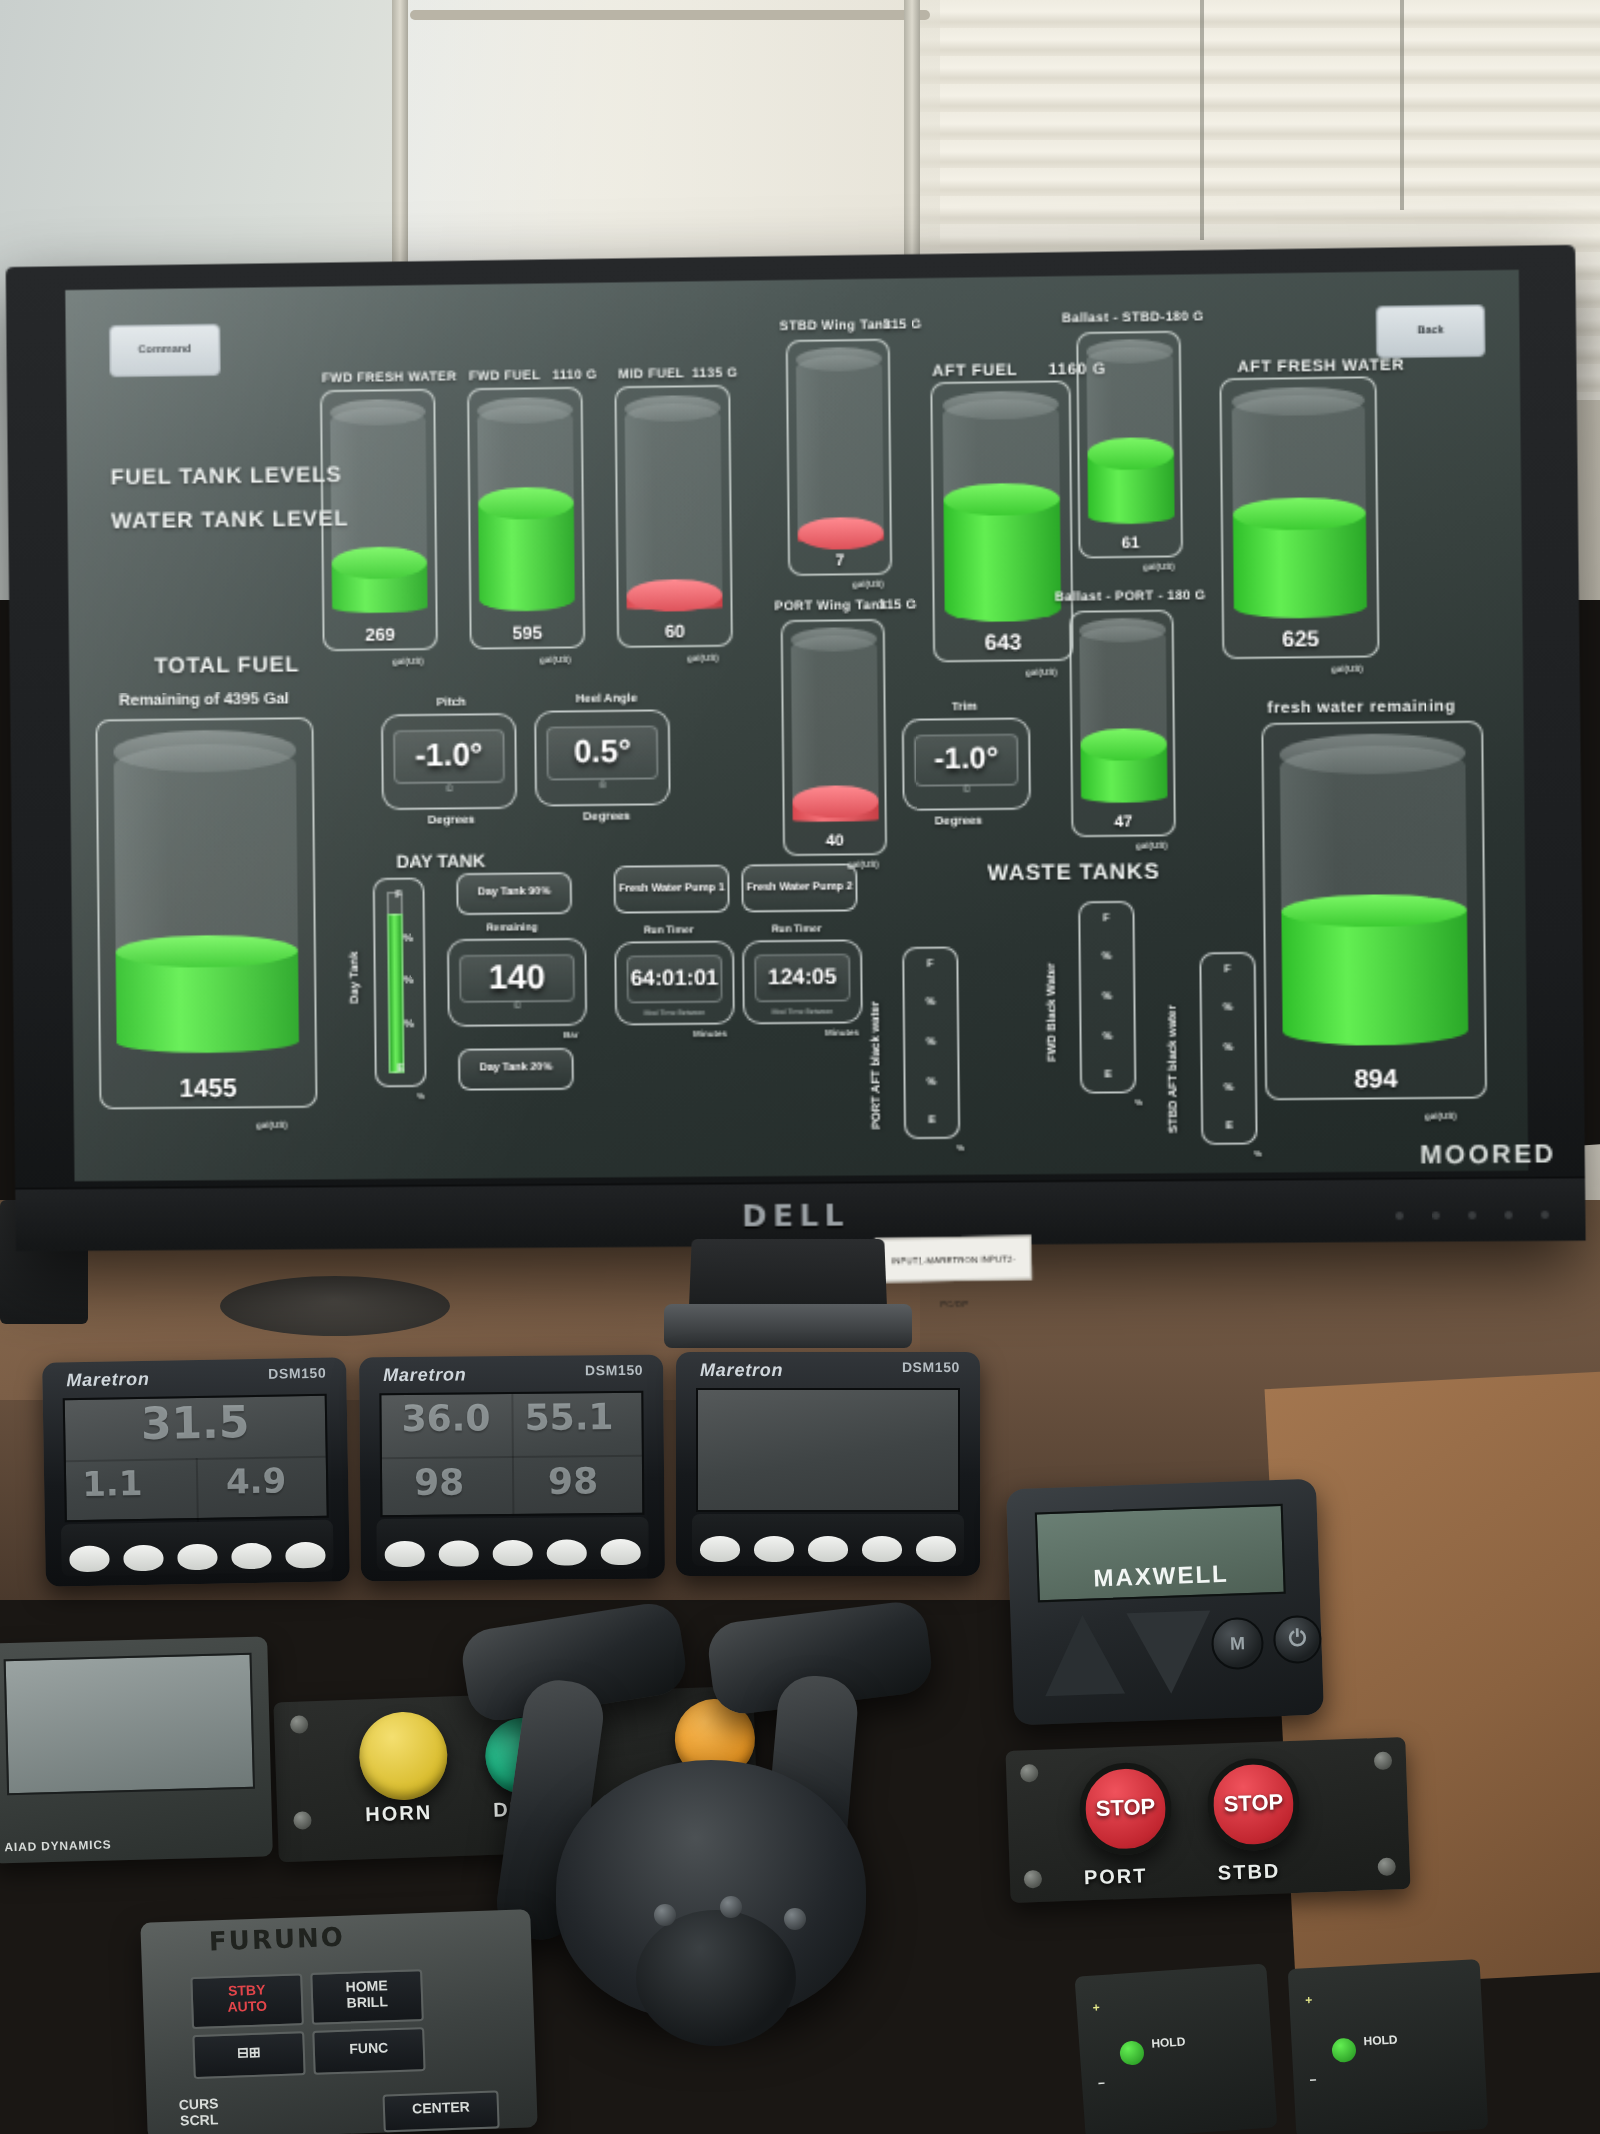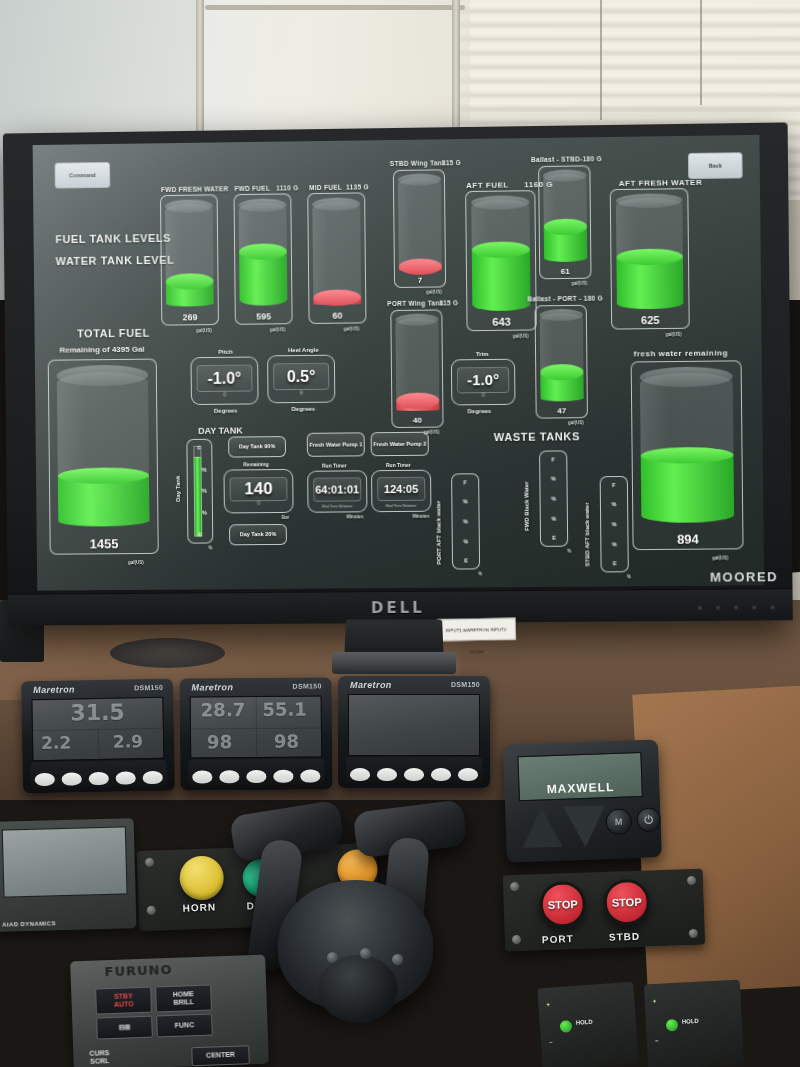--- a/index.html
+++ b/index.html
@@ -691,22 +691,22 @@
   <div class="stand-neck"></div>
   <div class="stand-foot"></div>
 
   <div class="dsm" style="left:22px;top:680px;width:152px;height:112px;transform:rotate(-1deg);">
     <span class="dsm-brand">Maretron</span>
     <span class="dsm-model">DSM150</span>
     <div class="dsm-lcd">
       <div class="lcd-div-h" style="top:30px;"></div>
       <div class="lcd-div-v" style="left:50%;top:30px;height:32px;"></div>
       <span class="lcd-num" style="left:0;top:1px;width:100%;text-align:center;font-size:22px;">31.5</span>
-      <span class="lcd-num" style="left:8px;top:33px;font-size:17px;">2.2</span>
-      <span class="lcd-num" style="right:20px;top:33px;font-size:17px;">2.9</span>
+      <span class="lcd-num" style="left:8px;top:33px;font-size:17px;">1.1</span>
+      <span class="lcd-num" style="right:20px;top:33px;font-size:17px;">4.9</span>
     </div>
     <div class="dsm-glyphs">
       <span>⏻</span>
         <span>☼</span>
       <span>↑</span>
         <span>↓</span>
       <span>↵</span>
     </div>
     <div class="dsm-keys">
       <div class="dsm-key"></div>
@@ -716,21 +716,21 @@
       <div class="dsm-key"></div>
     </div>
   </div>
 
   <div class="dsm" style="left:180px;top:678px;width:152px;height:112px;transform:rotate(-0.5deg);">
     <span class="dsm-brand">Maretron</span>
     <span class="dsm-model">DSM150</span>
     <div class="dsm-lcd">
       <div class="lcd-div-h" style="top:31px;"></div>
       <div class="lcd-div-v" style="left:50%;"></div>
-      <span class="lcd-num" style="left:10px;top:2px;font-size:18px;">28.7</span>
+      <span class="lcd-num" style="left:10px;top:2px;font-size:18px;">36.0</span>
       <span class="lcd-num" style="right:14px;top:2px;font-size:18px;">55.1</span>
       <span class="lcd-num" style="left:16px;top:34px;font-size:18px;">98</span>
       <span class="lcd-num" style="right:22px;top:34px;font-size:18px;">98</span>
     </div>
     <div class="dsm-glyphs">
       <span>⏻</span>
         <span>☼</span>
       <span>↑</span>
         <span>↓</span>
       <span>↵</span>

